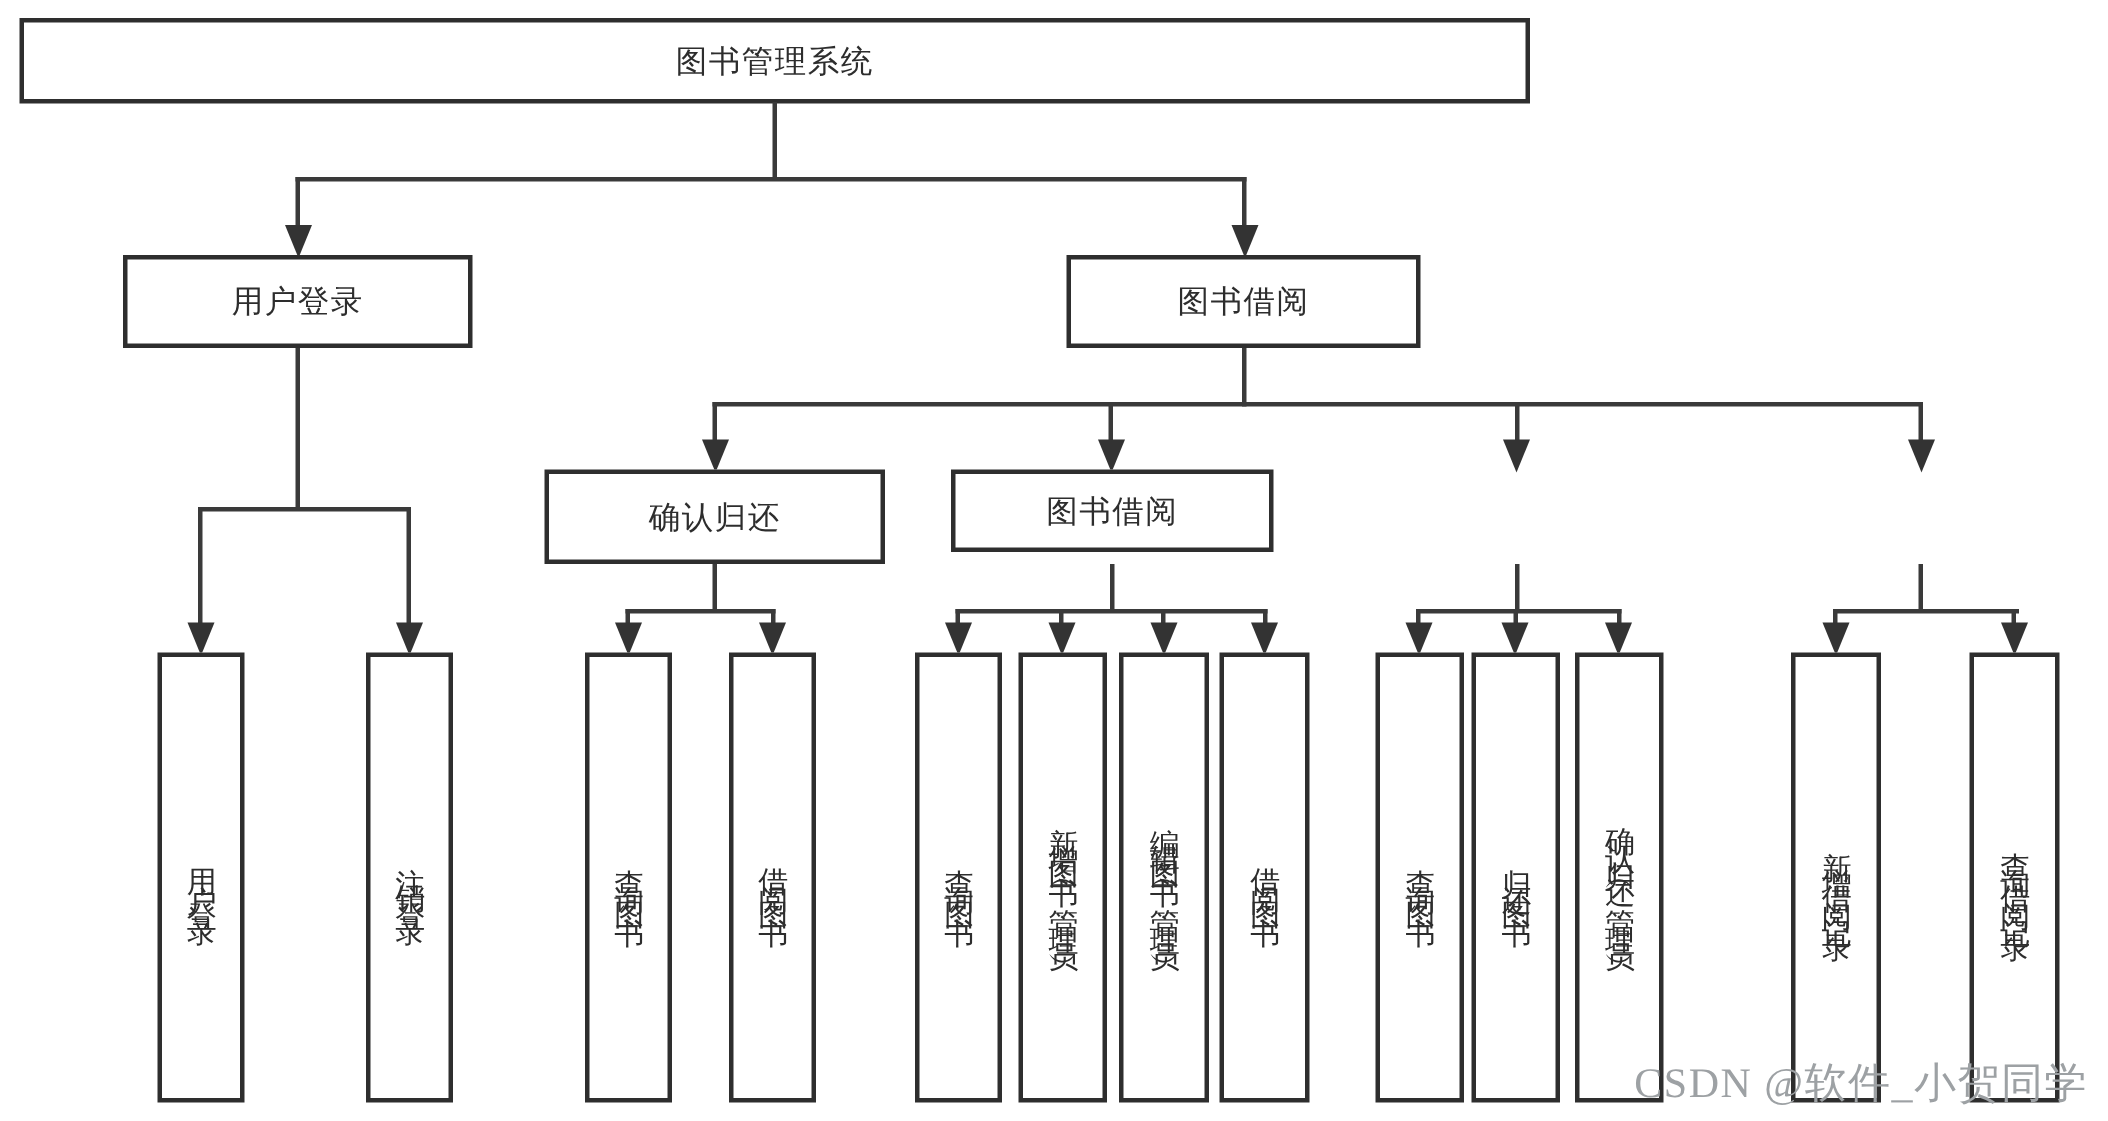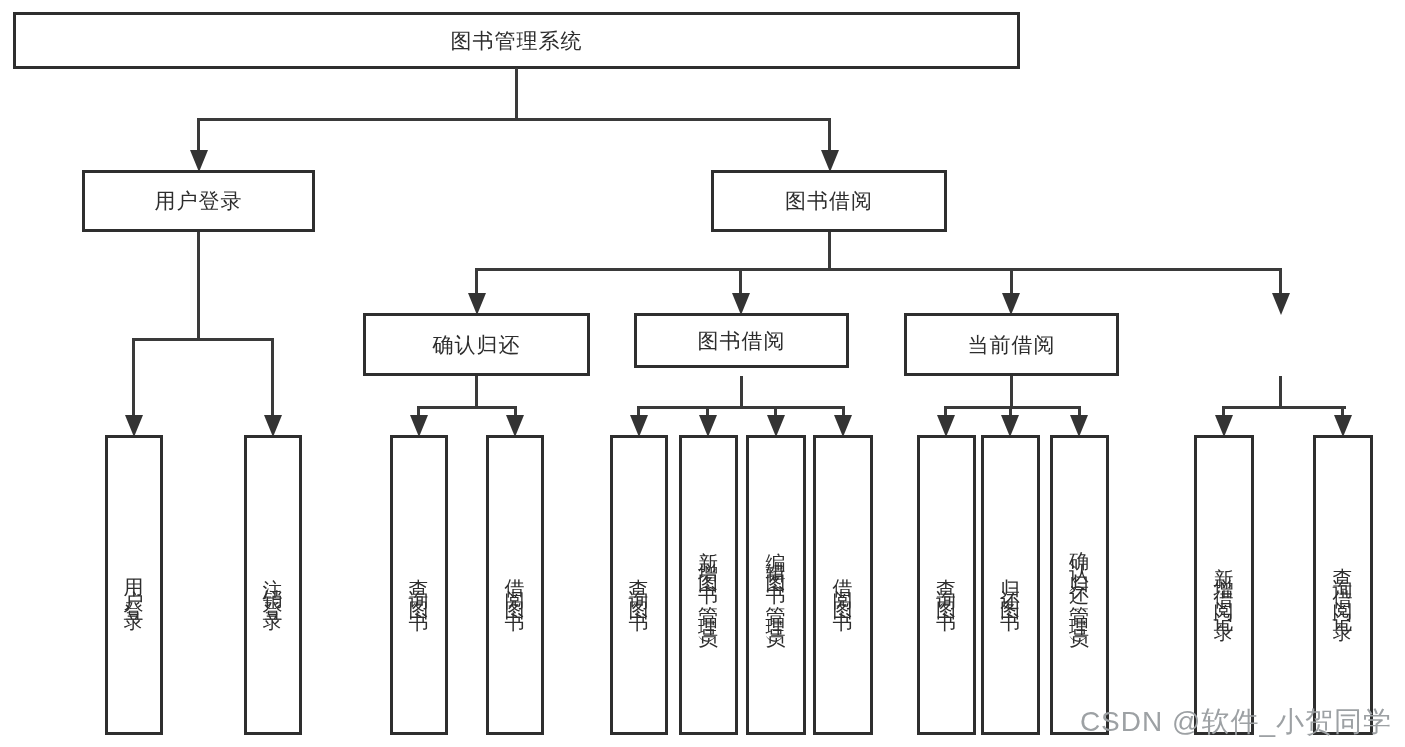--- a/index.html
+++ b/index.html
@@ -1,20 +1,20 @@
 <!DOCTYPE html>
 <html><head>
 <meta charset="utf-8">
 <style>
   html,body{margin:0;padding:0;background:#fff;}
   #canvas{
     position:relative;
     width:1405px;height:747px;
     background:#ffffff;
-    font-family:Liberation Sans, sans-serif;
+    font-family:Liberation Serif, serif;
     overflow:hidden;
   }
   .box{
     position:absolute;
     box-sizing:border-box;
     border:3px solid #2e2e2e;
     background:#ffffff;
     display:flex;
     align-items:center;
     justify-content:center;
@@ -89,23 +89,20 @@
   <div class="arr" style="left:1002px;top:293px;"></div>
   <div class="line" style="left:1279px;top:268px;width:3px;height:29px;"></div>
   <div class="arr" style="left:1272px;top:293px;"></div>
 
   <div class="box hnode" style="left:363px;top:313px;width:227px;height:63px;">
     <span>确认归还</span>
   </div>
   <div class="box hnode" style="left:634px;top:313px;width:215px;height:55px;">
     <span>图书借阅</span>
   </div>
-  <div class="box hnode" style="left:904px;top:313px;width:215px;height:63px;">
-    <span>当前借阅</span>
-  </div>
 
   <div class="line" style="left:475px;top:376px;width:3px;height:32px;"></div>
   <div class="line" style="left:417px;top:406px;width:100px;height:3px;"></div>
   <div class="line" style="left:417px;top:406px;width:3px;height:12px;"></div>
   <div class="arr" style="left:410px;top:415px;"></div>
   <div class="line" style="left:514px;top:406px;width:3px;height:12px;"></div>
   <div class="arr" style="left:506px;top:415px;"></div>
 
   <div class="line" style="left:740px;top:376px;width:3px;height:32px;"></div>
   <div class="line" style="left:637px;top:406px;width:208px;height:3px;"></div>

